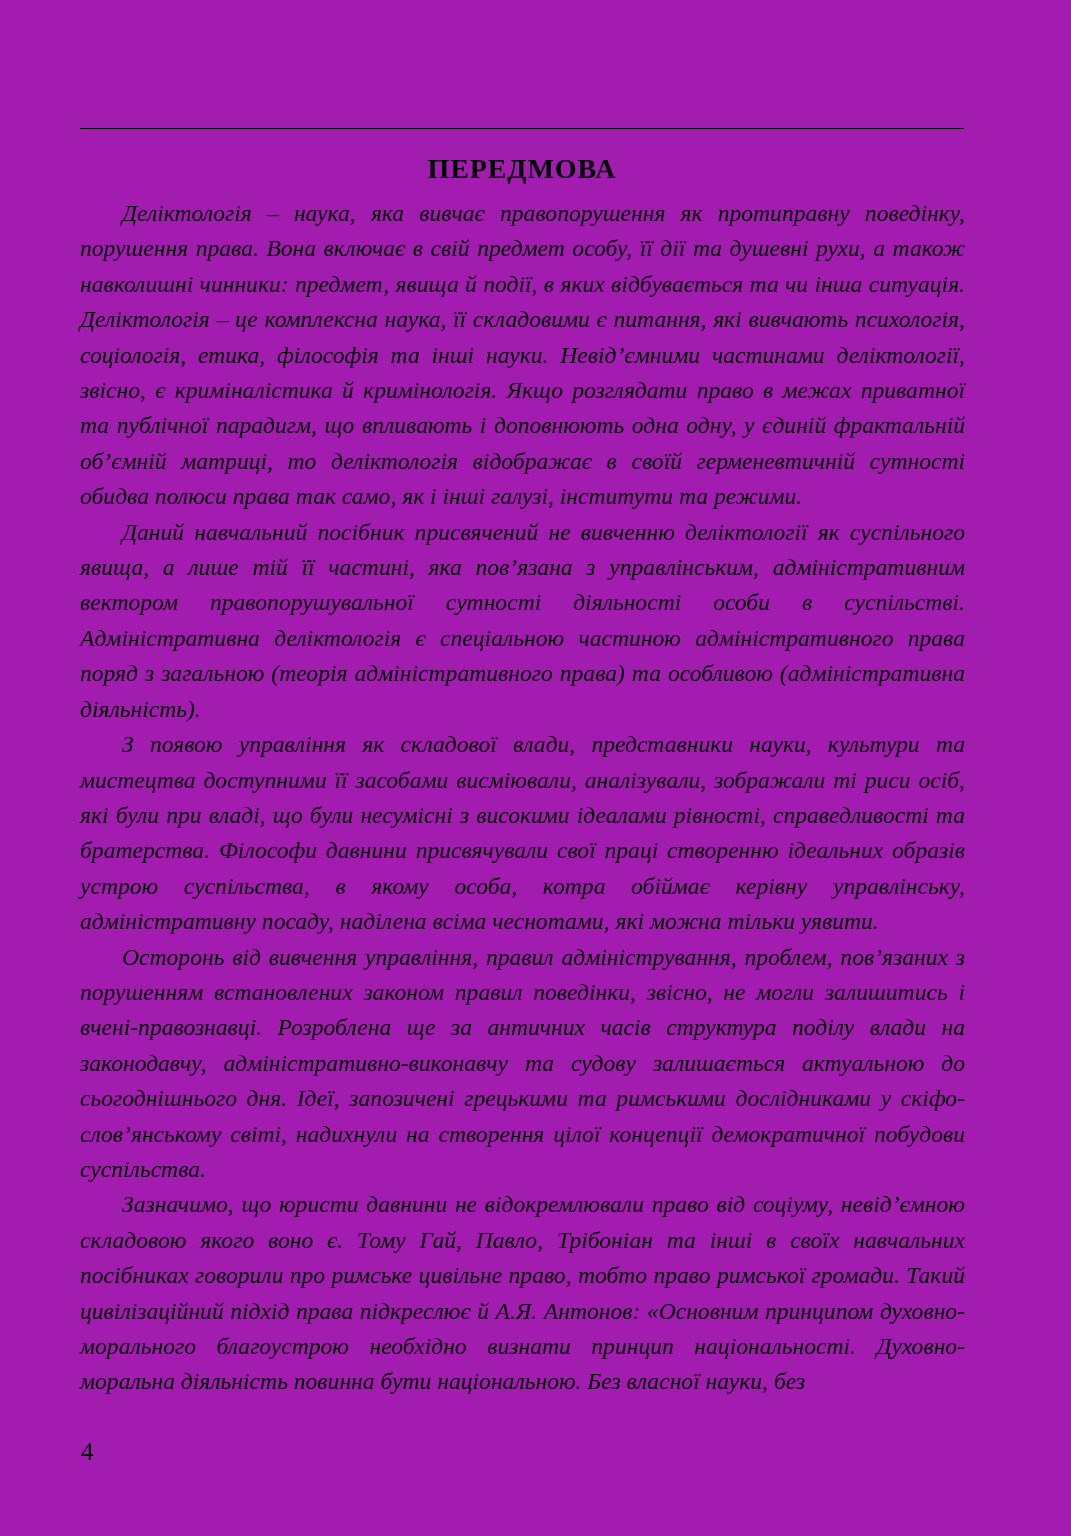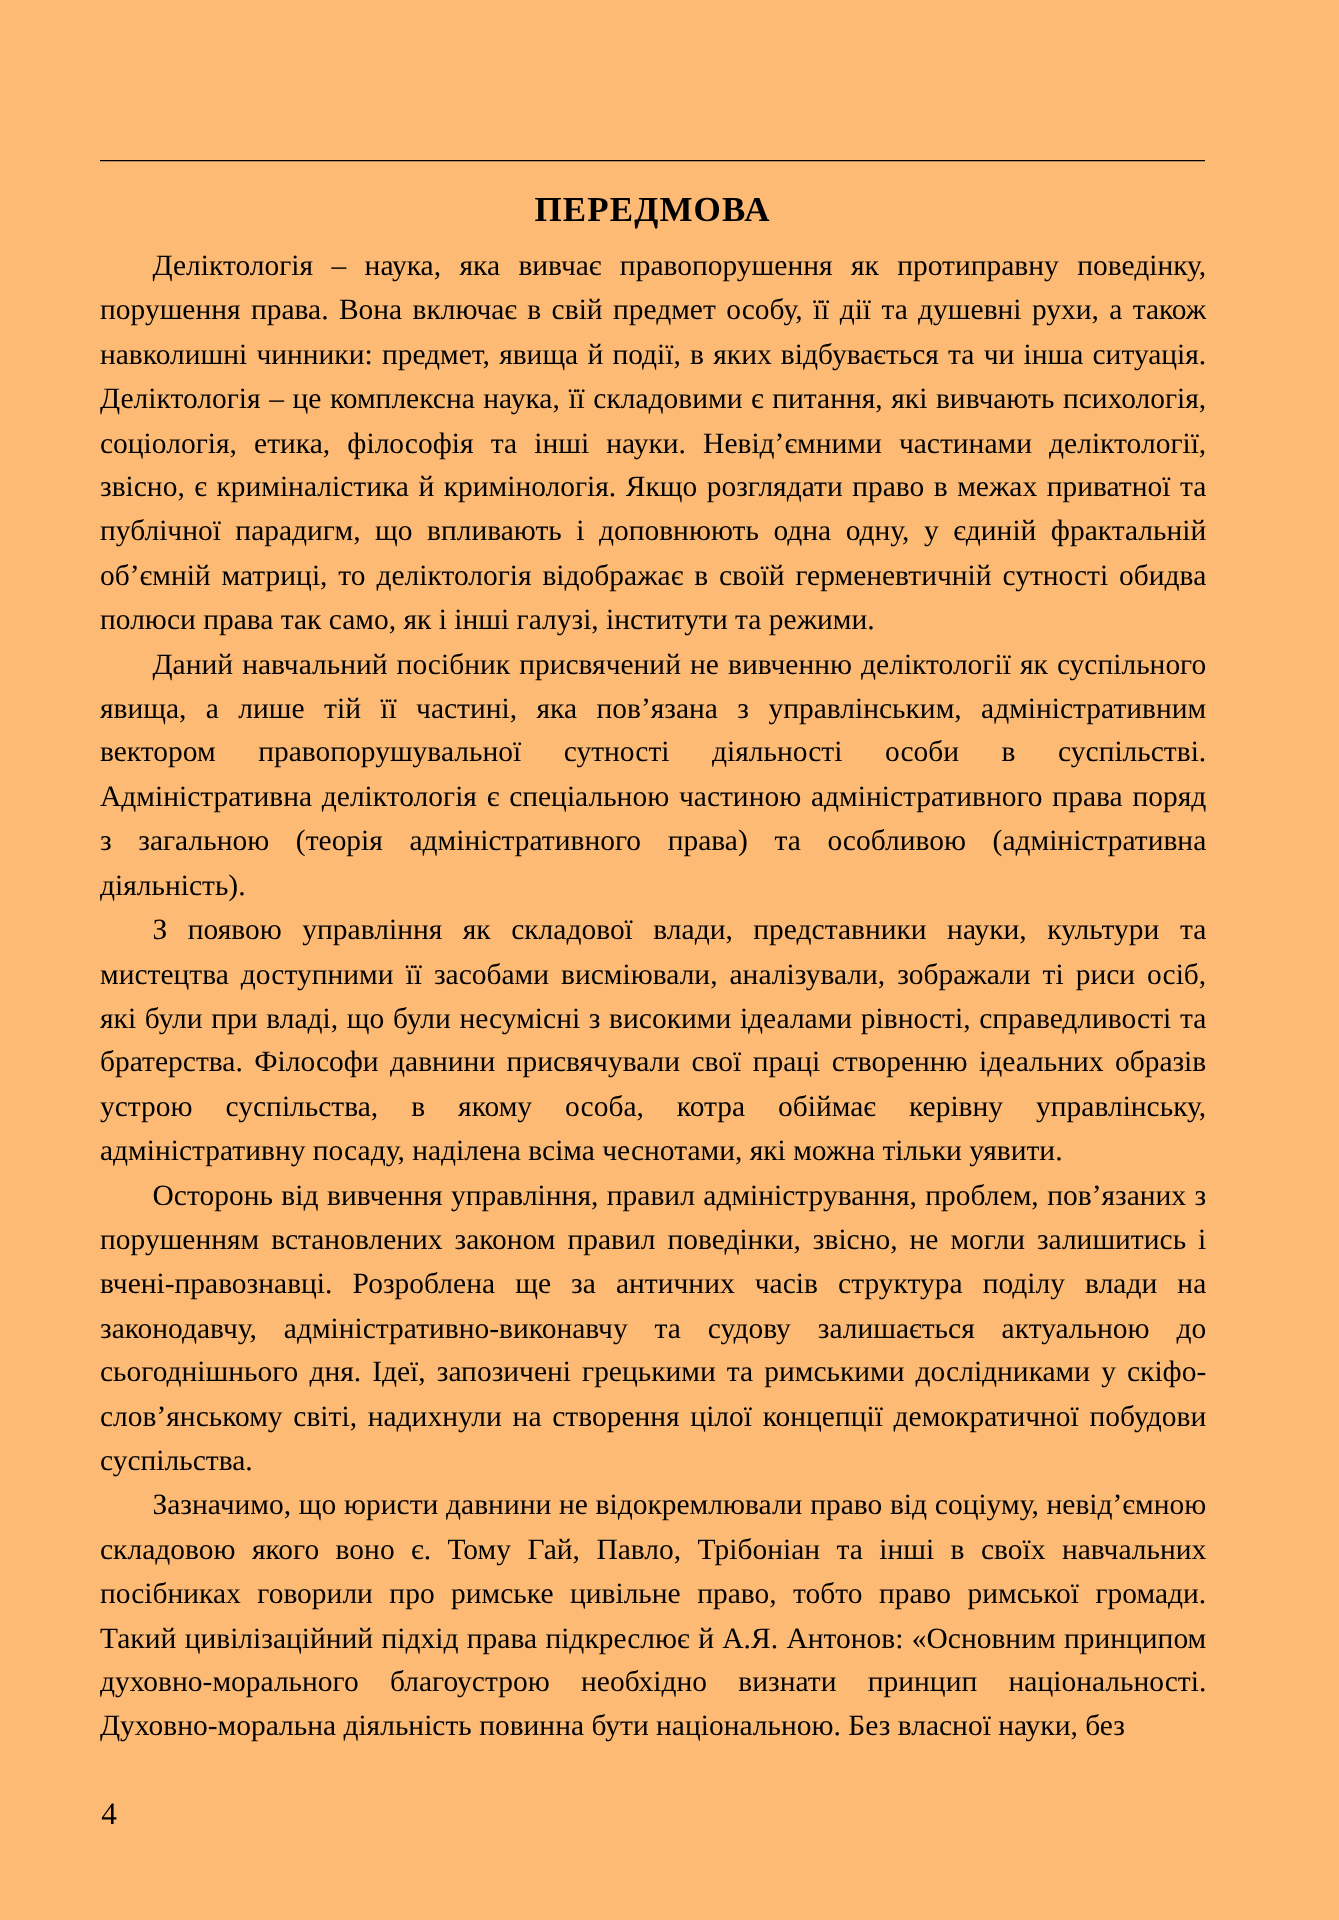--- a/index.html
+++ b/index.html
@@ -15,21 +15,21 @@
     color: #000000;
     overflow: hidden;
   }
 
   .page {
     position: absolute;
     left: 0;
     top: 0;
     width: 1071px;
     height: 1536px;
-    background: #fdba74;
+    background: #a21caf;
   }
 
   .header-rule {
     position: absolute;
     left: 80px;
     top: 128px;
     width: 884px;
     height: 0;
     border-top: 1.6px solid #000000;
   }
@@ -56,20 +56,21 @@
     line-height: 35.4px;
     text-align: justify;
     text-justify: inter-word;
     hyphens: none;
   }
 
   .body-text p {
     margin: 0;
     text-indent: 42px;
     text-align: justify;
+    font-style: italic;
   }
 
   .body-text p:last-child {
     text-align: justify;
   }
 
   .page-number {
     position: absolute;
     left: 81px;
     top: 1437px;

